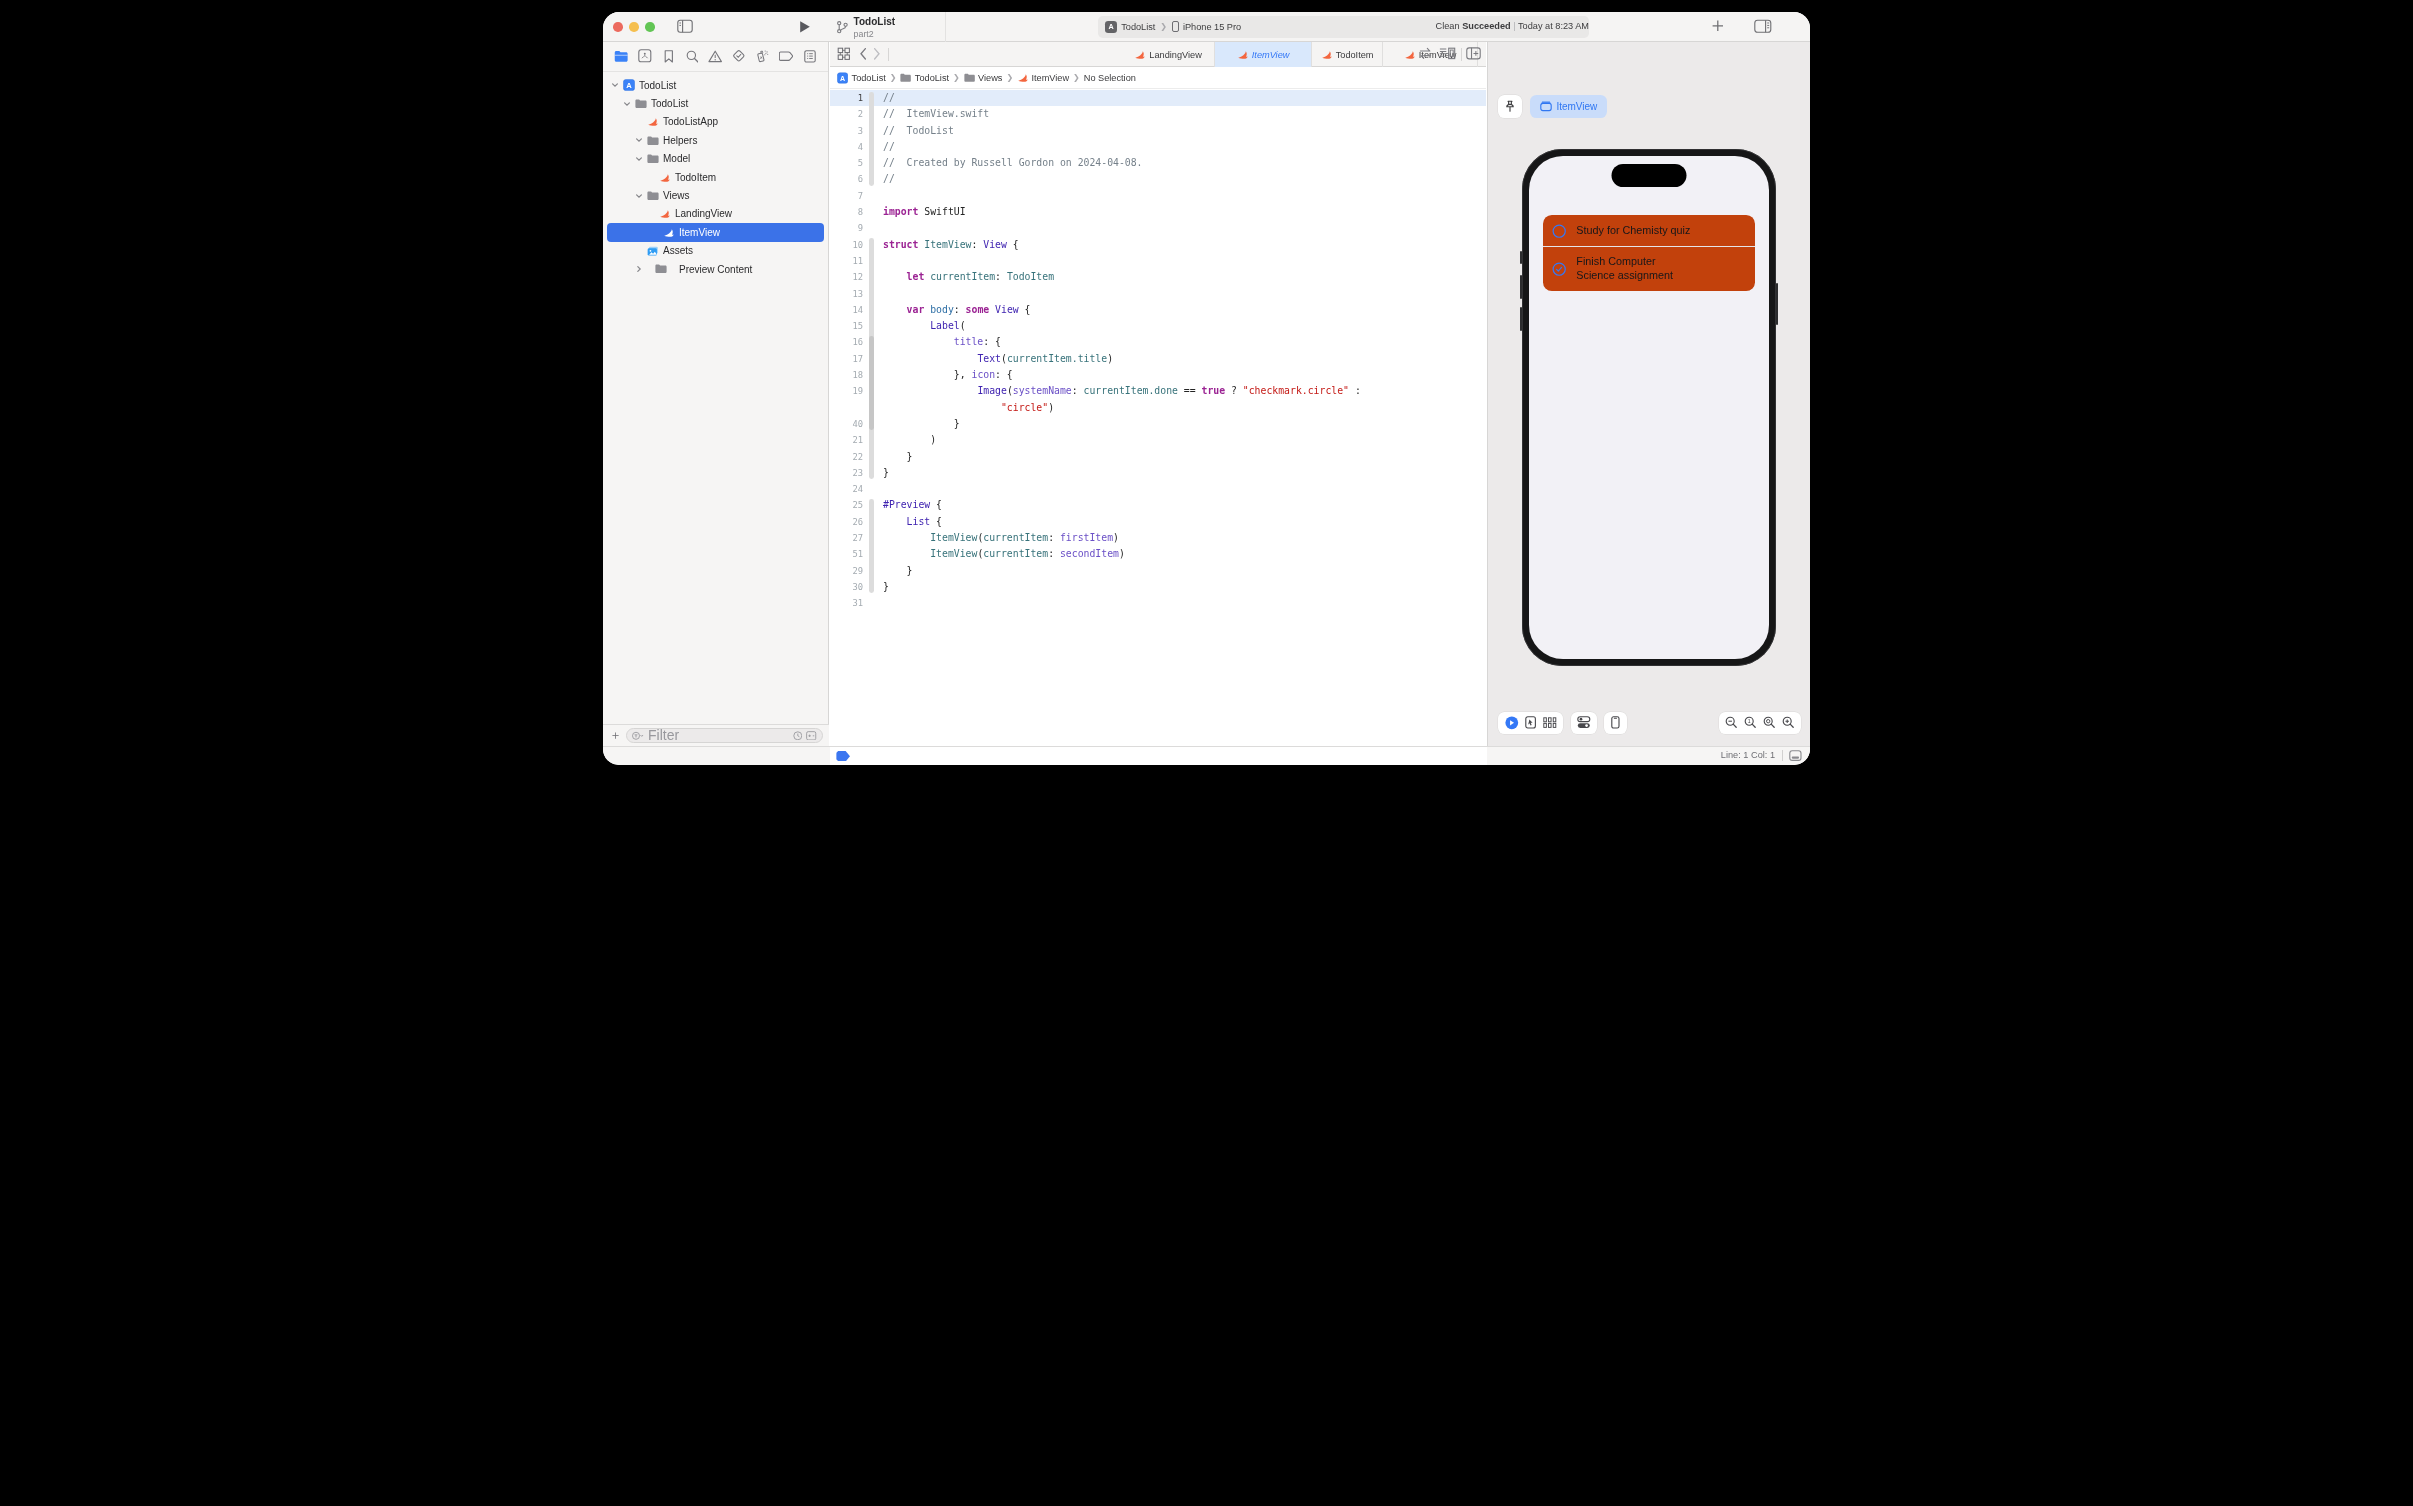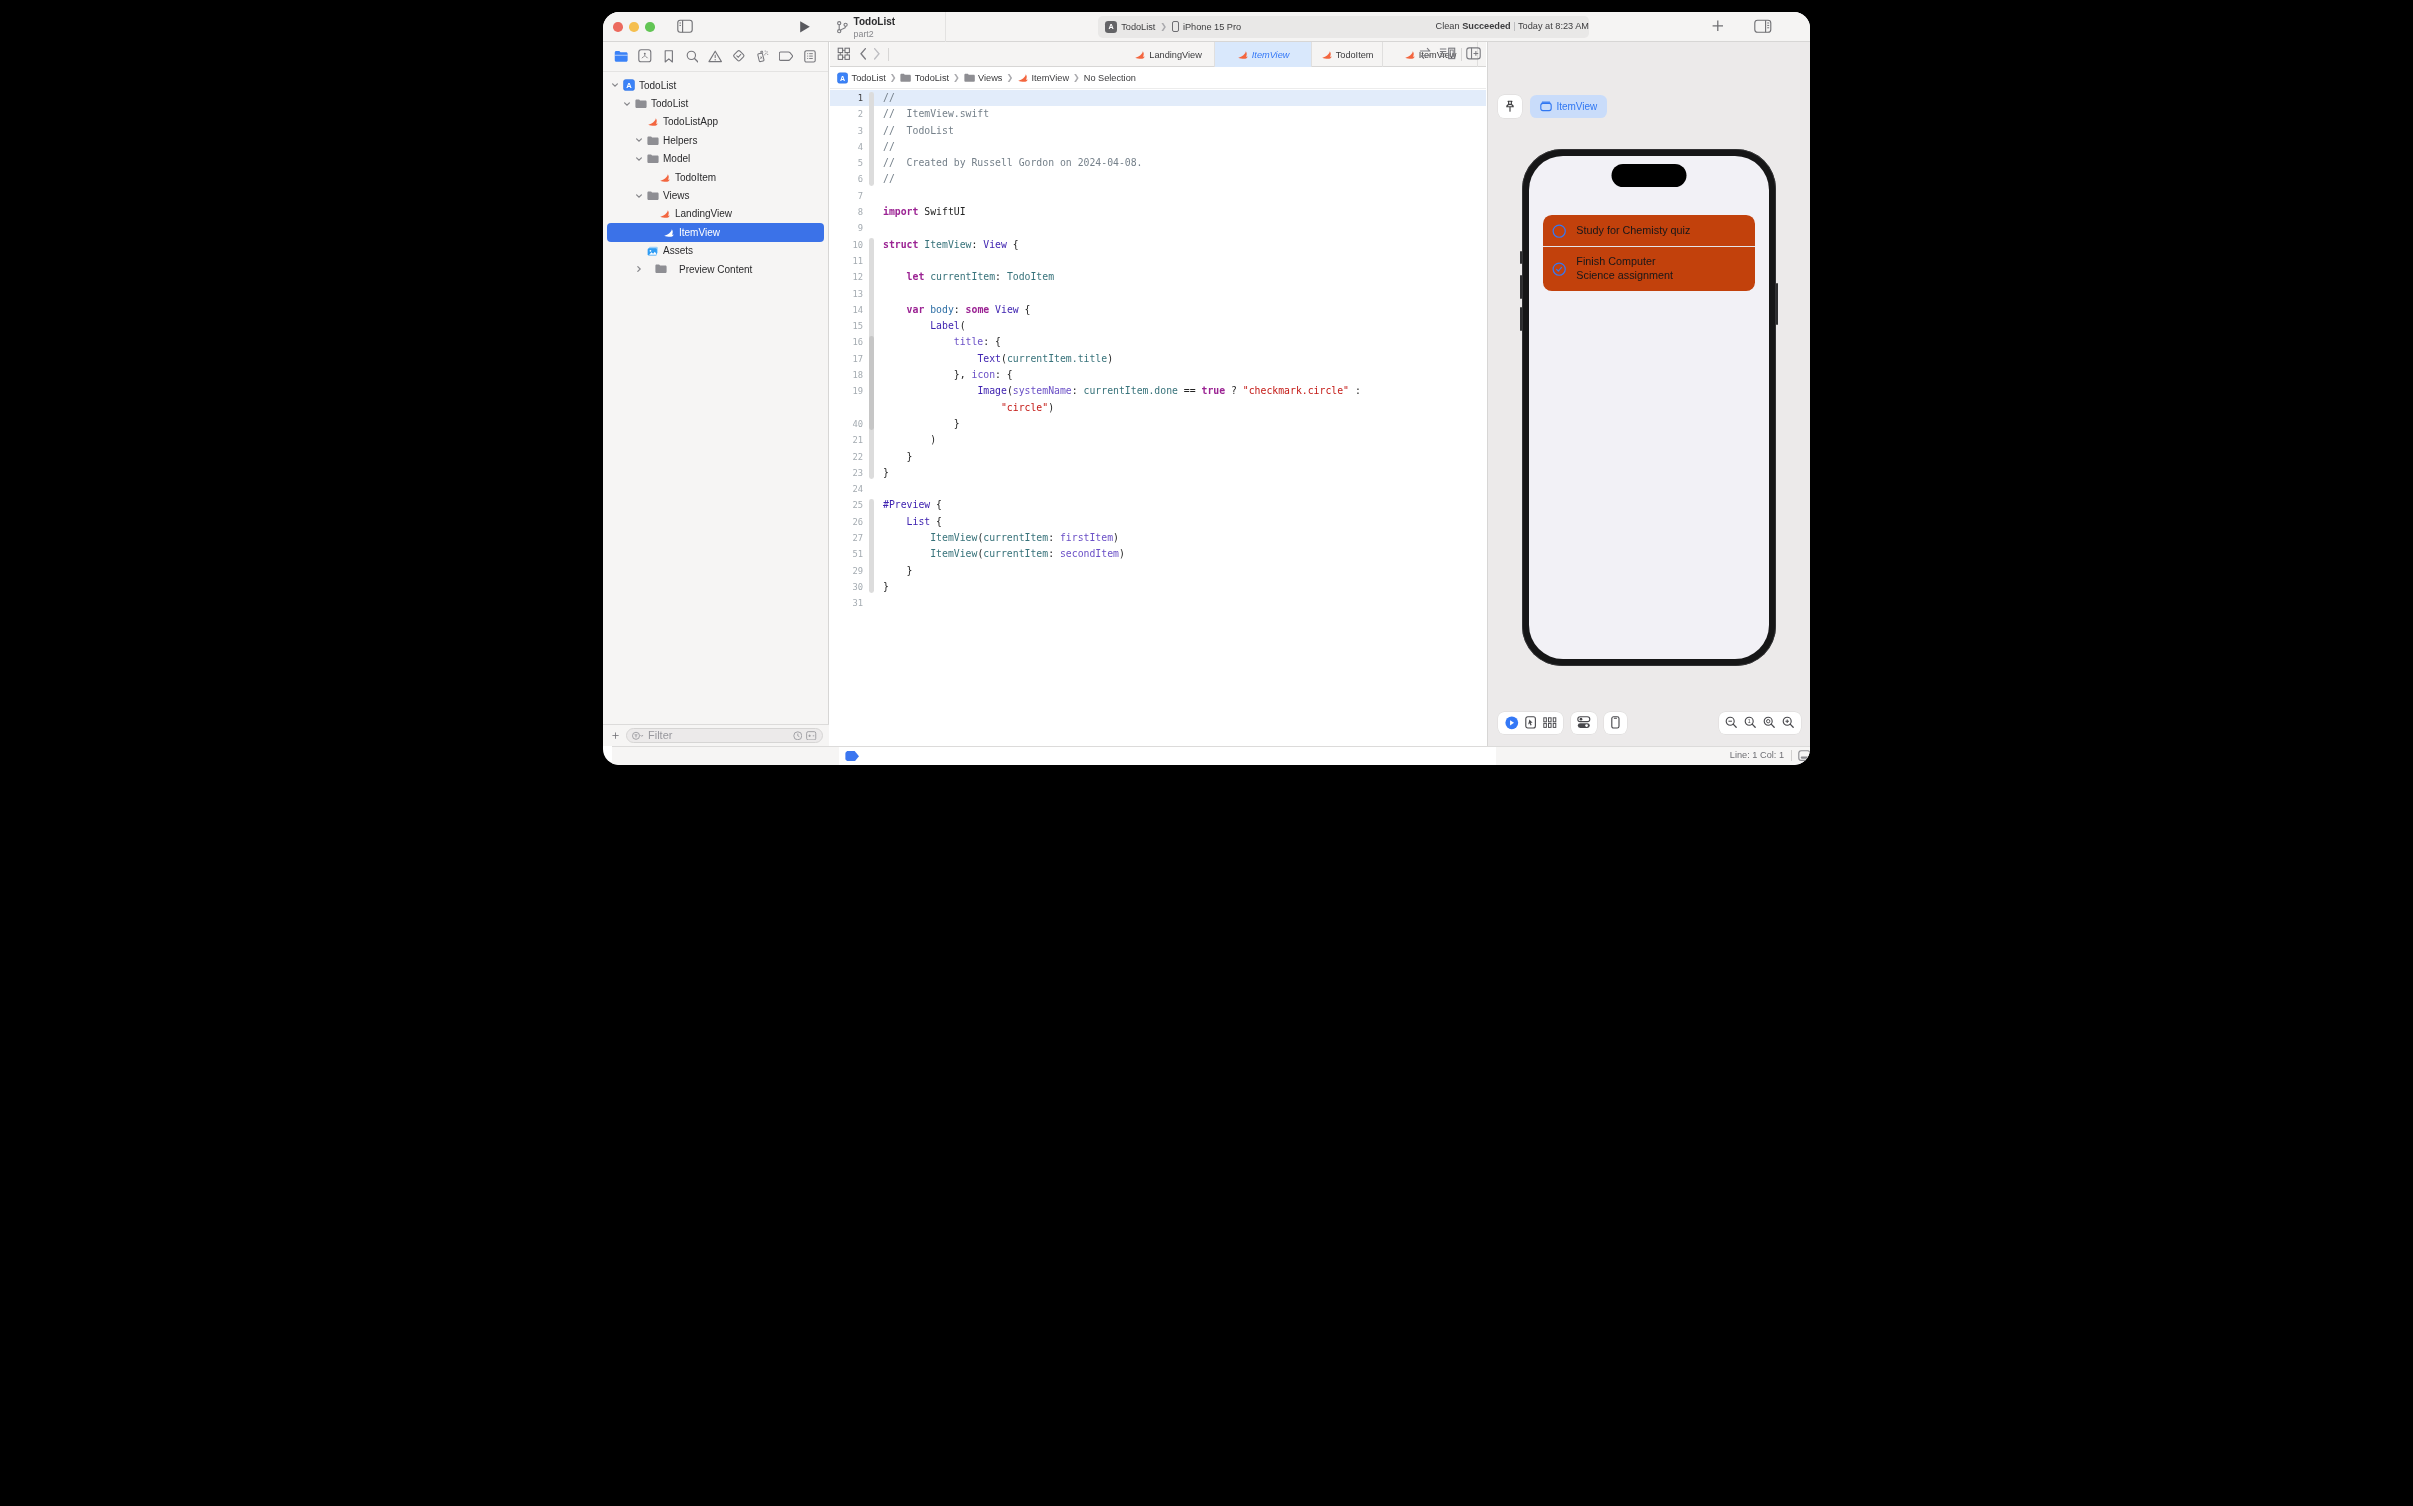--- a/index.html
+++ b/index.html
@@ -30,21 +30,21 @@
   .navstrip .ni{width:14.4px;height:14.4px;display:flex;align-items:center;justify-content:center;color:#6e6e73;}
   .tree{position:absolute;left:0;top:34px;width:100%;}
   .trow{position:relative;height:18.4px;display:flex;align-items:center;font-size:10px;color:#2a2a2c;}
   .trow .chev{width:8.8px;height:8.8px;margin-right:2.4px;color:#86868a;flex:0 0 auto;display:flex;align-items:center;}
   .trow .ticon{width:12.8px;height:12.8px;margin-right:4px;flex:0 0 auto;display:flex;align-items:center;justify-content:center;}
   .trow.sel{background:#3b72e8;border-radius:4px;margin:0 4px;color:#fff;}
   .trow.sel .chev{color:#fff;}
   .filterbar{position:absolute;left:0;bottom:0;width:226px;height:22.3px;border-top:0.8px solid #dcdbda;display:flex;align-items:center;padding:0 6.4px;gap:4.8px;background:#f6f5f4;}
   .plus-sm{color:#6e6e73;font-size:12px;font-weight:400;}
   .filter-pill{flex:1;height:15px;background:#eceaea;border:0.8px solid #d6d5d4;border-radius:8.8px;display:flex;align-items:center;padding:0 4.8px;gap:4px;color:#98989d;}
-  .filter-pill .ph{font-size:11px;flex:1;}
+  .filter-pill .ph{font-size:14px;flex:1;}
   
   .editor{position:absolute;left:227px;top:30px;width:656px;height:704px;background:#fff;}
   .tabbar{position:absolute;left:0;top:0;width:100%;height:25px;background:#f5f4f3;border-bottom:0.8px solid #d7d6d5;}
   .tabctl{position:absolute;top:4.8px;color:#6e6e73;}
   .tab{position:absolute;top:0;height:25px;display:flex;align-items:center;justify-content:center;gap:4px;font-size:9.2px;color:#3a3a3c;border-right:0.8px solid #e0dfde;}
   .tab.sel{background:#d9e8fc;color:#3478f6;font-style:italic;}
   .tabbar-sep{position:absolute;top:5.6px;width:0.8px;height:13.6px;background:#d7d6d5;}
   .jumpbar{position:absolute;left:0;top:25.5px;width:100%;height:21.5px;background:#fff;border-bottom:0.8px solid #ececec;display:flex;align-items:center;padding-left:7.2px;gap:3.2px;font-size:9.2px;color:#3a3a3c;white-space:nowrap;}
   .jumpbar .ji{width:11.2px;height:11.2px;display:flex;align-items:center;justify-content:center;}
   .code{position:absolute;left:0;top:48px;width:100%;height:637px;overflow:hidden;
@@ -68,21 +68,21 @@
   .screen{position:absolute;left:7.2px;top:7.2px;right:7.2px;bottom:7.2px;background:#f2f1f6;border-radius:34px;overflow:hidden;}
   .island{position:absolute;left:50%;transform:translateX(-50%);top:8px;width:75px;height:23px;background:#000;border-radius:12px;}
   .todocard{position:absolute;left:13.6px;top:59px;width:212px;background:#c2410c;border-radius:8.8px;padding:0.8px 0;}
   .todorow{position:relative;display:flex;align-items:center;gap:9.6px;padding:8px 9.6px;min-height:16px;}
   .todorow + .todorow{border-top:0.4px solid #e4e4e9;}
   .todorow .mark{flex:0 0 auto;width:14.4px;height:14.4px;color:#3478f6;}
   .todorow .txt{font-size:10.8px;color:#17171a;line-height:13.6px;}
   .cv-pill{position:absolute;background:#fff;border-radius:6.4px;box-shadow:0 0 0 0.4px #d9d8d7;display:flex;align-items:center;justify-content:space-evenly;height:21.5px;}
   .cv-ic{display:flex;align-items:center;justify-content:center;color:#48484c;}
   
-  .bottombar{position:absolute;left:9px;bottom:0;width:1207px;height:19px;background:#f6f5f4;border-top:0.8px solid #dcdbda;font-size:9.2px;color:#6e6e73;}
+  .bottombar{position:absolute;left:0;bottom:0;width:1207px;height:19px;background:#f6f5f4;border-top:0.8px solid #dcdbda;font-size:9.2px;color:#6e6e73;}
   .bottombar .ed{position:absolute;left:227px;width:657px;height:100%;background:#fff;}
   .bluetag{position:absolute;left:6.4px;top:4px;width:13.6px;height:10.4px;background:#3b76f0;
     clip-path:polygon(0 18%,0 82%,12% 100%,68% 100%,100% 50%,68% 0,12% 0);border-radius:2.4px;}
   .linecol{position:absolute;right:35px;top:3.2px;white-space:nowrap;}
   .bb-sep{position:absolute;right:27px;top:3.2px;width:0.8px;height:11.2px;background:#d2d1d0;}
   .bb-icon{position:absolute;right:8px;top:3.2px;color:#8a8a8e;}
 </style>
 </head>
 <body>
 

